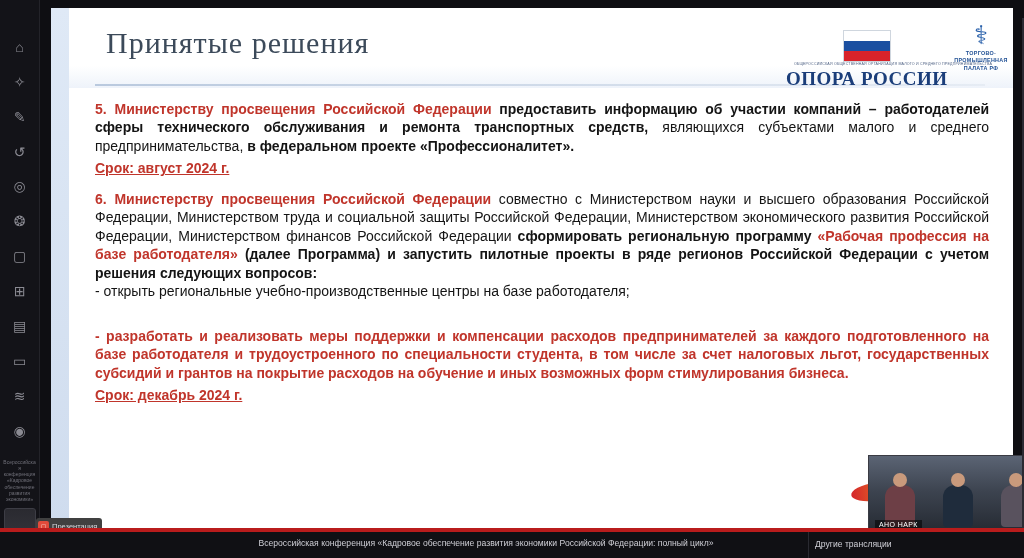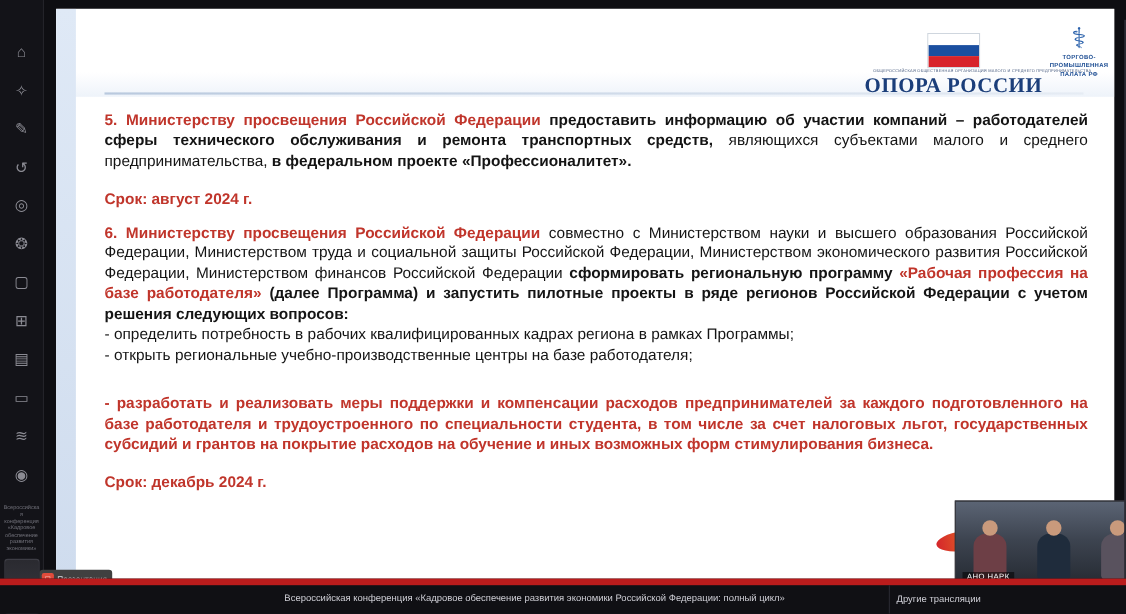--- a/index.html
+++ b/index.html
@@ -179,22 +179,23 @@
     color: #141414;
     text-align: justify;
   }
   .para { margin-bottom: 12px; }
   .b { font-weight: bold; }
   .red { color: #c0352b; margin-top: 26px; }
   .redb { color: #c0352b; font-weight: bold; }
   .srok {
     color: #c0352b;
     font-weight: bold;
+    text-decoration: underline;
     display: inline-block;
-    margin-top: 16px;
+    margin-top: 4px;
   }
   .list-line { text-align: justify; }
 
   
   .otr {
     position: absolute;
     left: 800px; top: 466px;
     width: 120px; height: 34px;
   }
   .otr-swoosh {
@@ -277,21 +278,21 @@
     display: flex; align-items: center; justify-content: center;
   }
   .pres-label { color: #d9d9de; font-size: 7.5px; }
 
   
   .bottombar {
     position: absolute;
     left: 0; bottom: 0;
     width: 1024px; height: 26px;
     background: #101014;
-    border-top: 6px solid #b91c1c;
+    border-top: 4px solid #b91c1c;
   }
   .bottom-caption {
     position: absolute;
     left: 176px; top: 6px;
     width: 620px;
     text-align: center;
     color: #cfcfd6;
     font-size: 8.6px;
   }
   .bottom-right {
@@ -337,20 +338,21 @@
 
   <div class="topstrip">
     <div class="topstrip-grad"></div>
   </div>
 
   <div class="stage">
     <div class="slide">
       <div class="slide-top-band"></div>
       <div class="slide-left-band"></div>
 
+      <div class="slide-title">Принятые решения</div>
       <div class="title-rule"></div>
 
       <div class="logo-opora">
         <div class="flag">
           <i class="w"></i>
             <i class="b"></i>
             <i class="r"></i>
         </div>
         <div class="opora-text">ОПОРА РОССИИ</div>
       </div>
@@ -373,21 +375,20 @@
           <span class="srok">Срок: август 2024 г.</span>
         </div>
 
         <div class="para">
           <span class="redb">6.</span>
           <span class="redb">Министерству просвещения Российской Федерации</span>
           <span>совместно с Министерством науки и высшего образования Российской Федерации, Министерством труда и социальной защиты Российской Федерации, Министерством экономического развития Российской Федерации, Министерством финансов Российской Федерации</span>
           <span class="b">сформировать региональную программу</span>
           <span class="redb">«Рабочая профессия на базе работодателя»</span>
           <span class="b">(далее Программа) и запустить пилотные проекты в ряде регионов Российской Федерации с учетом решения следующих вопросов:</span>
-          <div class="list-line">- определить потребность в рабочих квалифицированных кадрах региона в рамках Программы;</div>
           <div class="list-line">- открыть региональные учебно-производственные центры на базе работодателя;</div>
           <div class="list-line b red">- разработать и реализовать меры поддержки и компенсации расходов предпринимателей за каждого подготовленного на базе работодателя и трудоустроенного по специальности студента, в том числе за счет налоговых льгот, государственных субсидий и грантов на покрытие расходов на обучение и иных возможных форм стимулирования бизнеса.</div>
           <span class="srok">Срок: декабрь 2024 г.</span>
         </div>
 
       </div>
 
       <div class="otr">
         <div class="otr-swoosh"></div>
         <div class="otr-text">ОТР</div>

